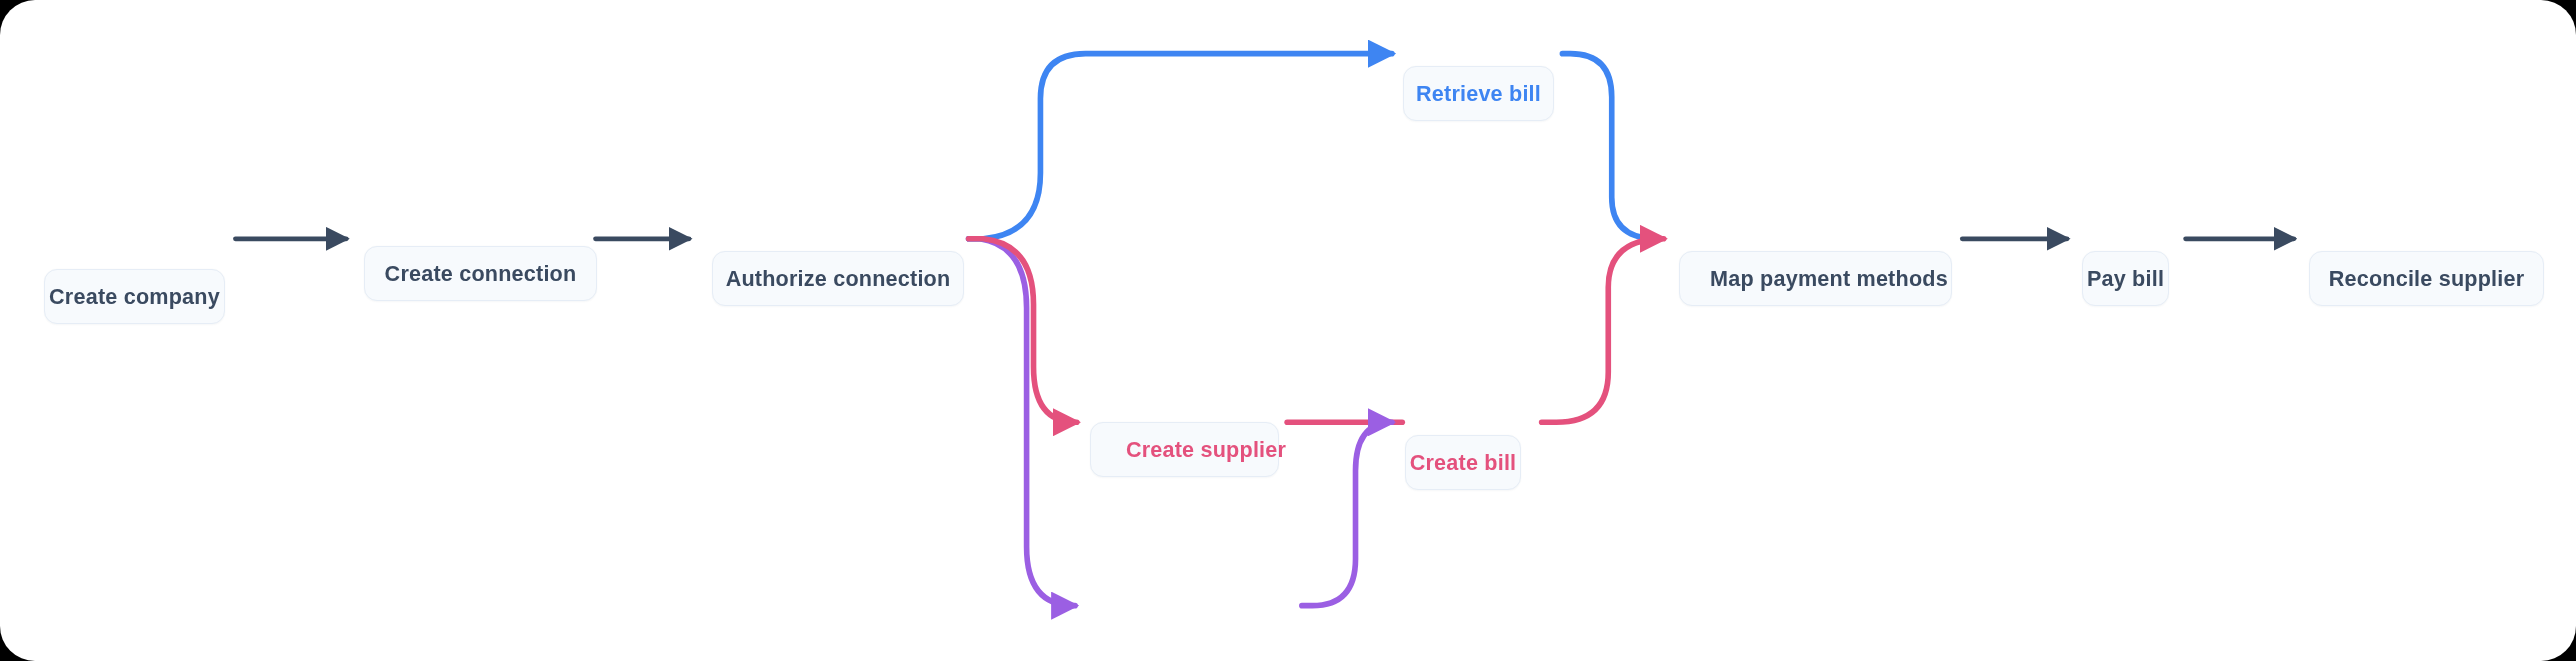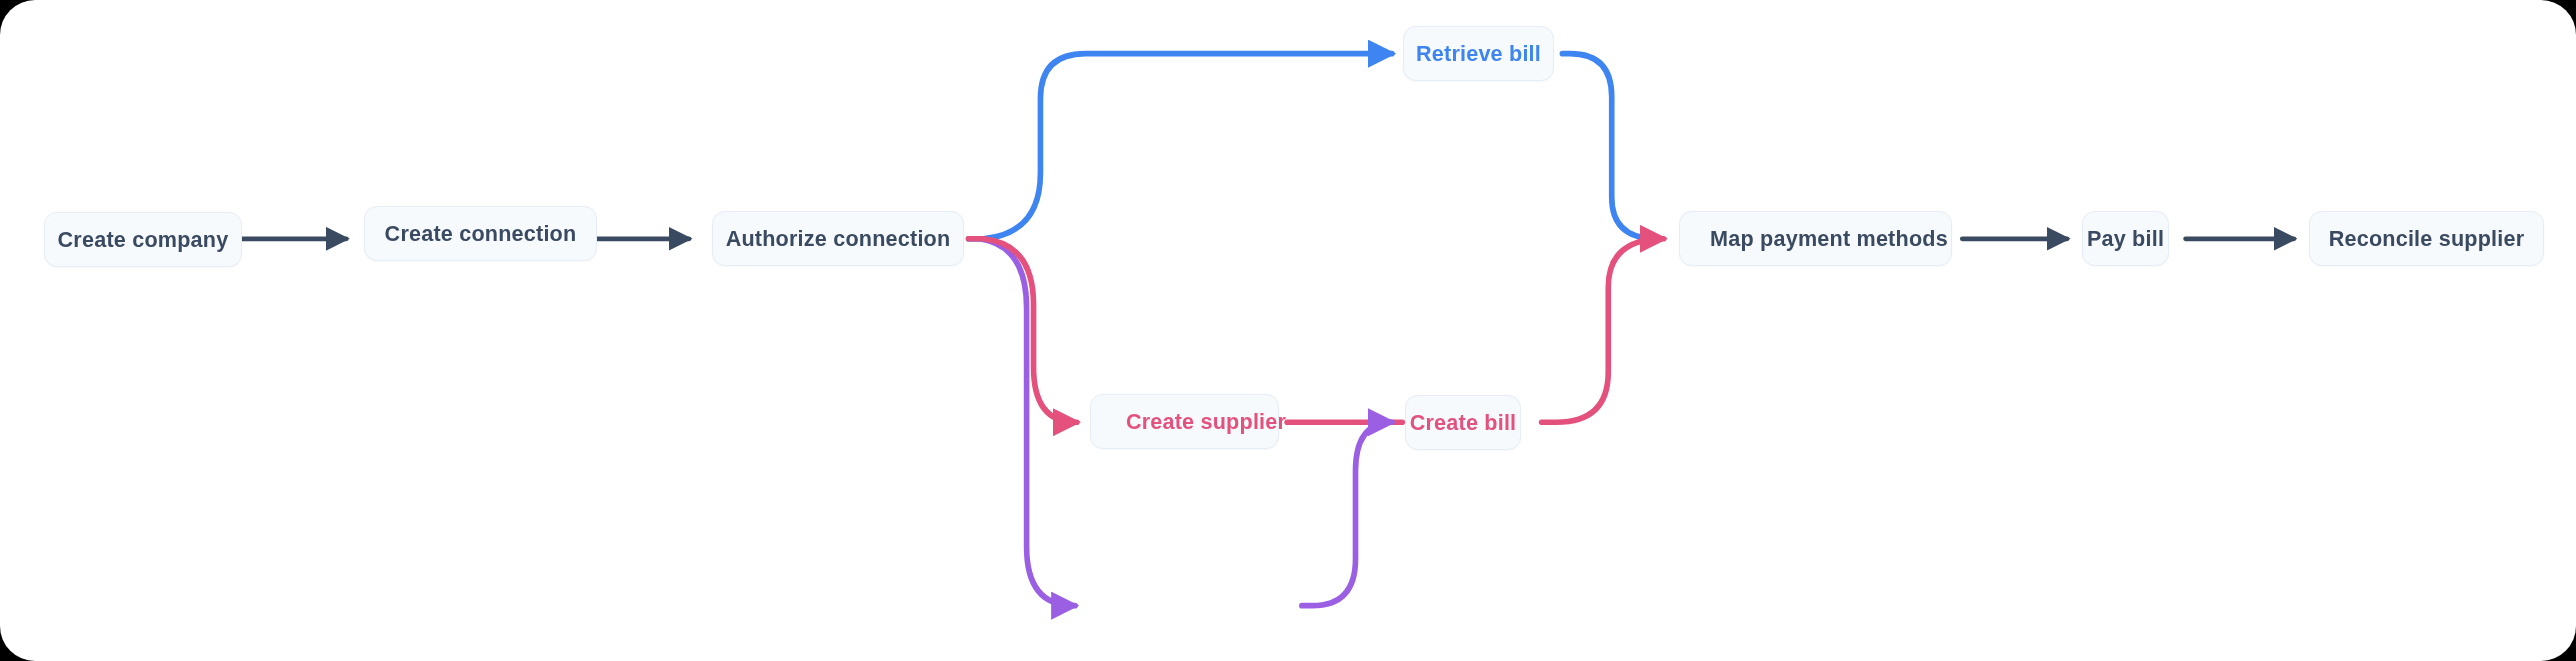--- a/index.html
+++ b/index.html
@@ -24,20 +24,21 @@
     position: absolute;
     display: flex;
     align-items: center;
     justify-content: center;
     height: 55px;
     background: #f7fafd;
     border: 1.7px solid #e6edf6;
     border-radius: 13px;
     box-shadow: 0 0.9px 1.7px rgba(30, 50, 80, 0.04);
     cursor: grab;
+    margin-top: 40px;
   }
   .node .label {
     font-size: 21.6px;
     font-weight: 700;
     letter-spacing: 0.2px;
     white-space: nowrap;
     line-height: 1;
   }
 </style>
 </head>
@@ -70,33 +71,33 @@
 
     <path d="M 1504 700 L 1516 700 Q 1566 700 1566 646 L 1566 544 Q 1566 490 1606 488 L 1608 488" fill="none" stroke="#9b5fe3" stroke-width="6.5" stroke-linecap="round" marker-end="url(#arrow-purple)"></path>
     <path d="M 1781 488 L 1798 488 Q 1858 488 1858 430 L 1858 332 Q 1858 278 1918 276 L 1922 276" fill="none" stroke="#e4517d" stroke-width="6.5" stroke-linecap="round" marker-end="url(#arrow-pink)"></path>
 
     <path d="M 272 276 L 400 276" fill="none" stroke="#3a4a60" stroke-width="5.5" stroke-linecap="round" marker-end="url(#arrow-dark)"></path>
     <path d="M 688 276 L 796 276" fill="none" stroke="#3a4a60" stroke-width="5.5" stroke-linecap="round" marker-end="url(#arrow-dark)"></path>
     <path d="M 2267 276 L 2388 276" fill="none" stroke="#3a4a60" stroke-width="5.5" stroke-linecap="round" marker-end="url(#arrow-dark)"></path>
     <path d="M 2525 276 L 2650 276" fill="none" stroke="#3a4a60" stroke-width="5.5" stroke-linecap="round" marker-end="url(#arrow-dark)"></path>
   </svg>
 
-  <div class="node" style="left:44px;   top:212px; width:198px;">
+  <div class="node" style="left:44px;   top:229px; width:181px;">
     <span class="label" style="color: rgb(58, 74, 96);">Create company</span>
   </div>
   <div class="node" style="left:364px;  top:206px; width:233px;">
     <span class="label" style="color: rgb(58, 74, 96);">Create connection</span>
   </div>
   <div class="node" style="left:712px;  top:211px; width:252px;text-align:center;">
     <span class="label" style="color: rgb(58, 74, 96);">Authorize connection</span>
   </div>
   <div class="node" style="left:1403px; top:26px;  width:151px;">
     <span class="label" style="color: rgb(62, 133, 242);">Retrieve bill</span>
   </div>
-  <div class="node" style="left:1090px; top:394px; width:189px;padding-left:43px;">
+  <div class="node" style="left:1090px; top:382px; width:189px;padding-left:43px;">
     <span class="label" style="color: rgb(228, 81, 125);">Create supplier</span>
   </div>
   <div class="node" style="left:1405px; top:395px; width:116px;">
     <span class="label" style="color: rgb(228, 81, 125);">Create bill</span>
   </div>
   <div class="node" style="left:1679px; top:211px; width:273px;padding-left:27px;">
     <span class="label" style="color: rgb(58, 74, 96);">Map payment methods</span>
   </div>
   <div class="node" style="left:2082px; top:211px; width:87px;">
     <span class="label" style="color: rgb(58, 74, 96);">Pay bill</span>

